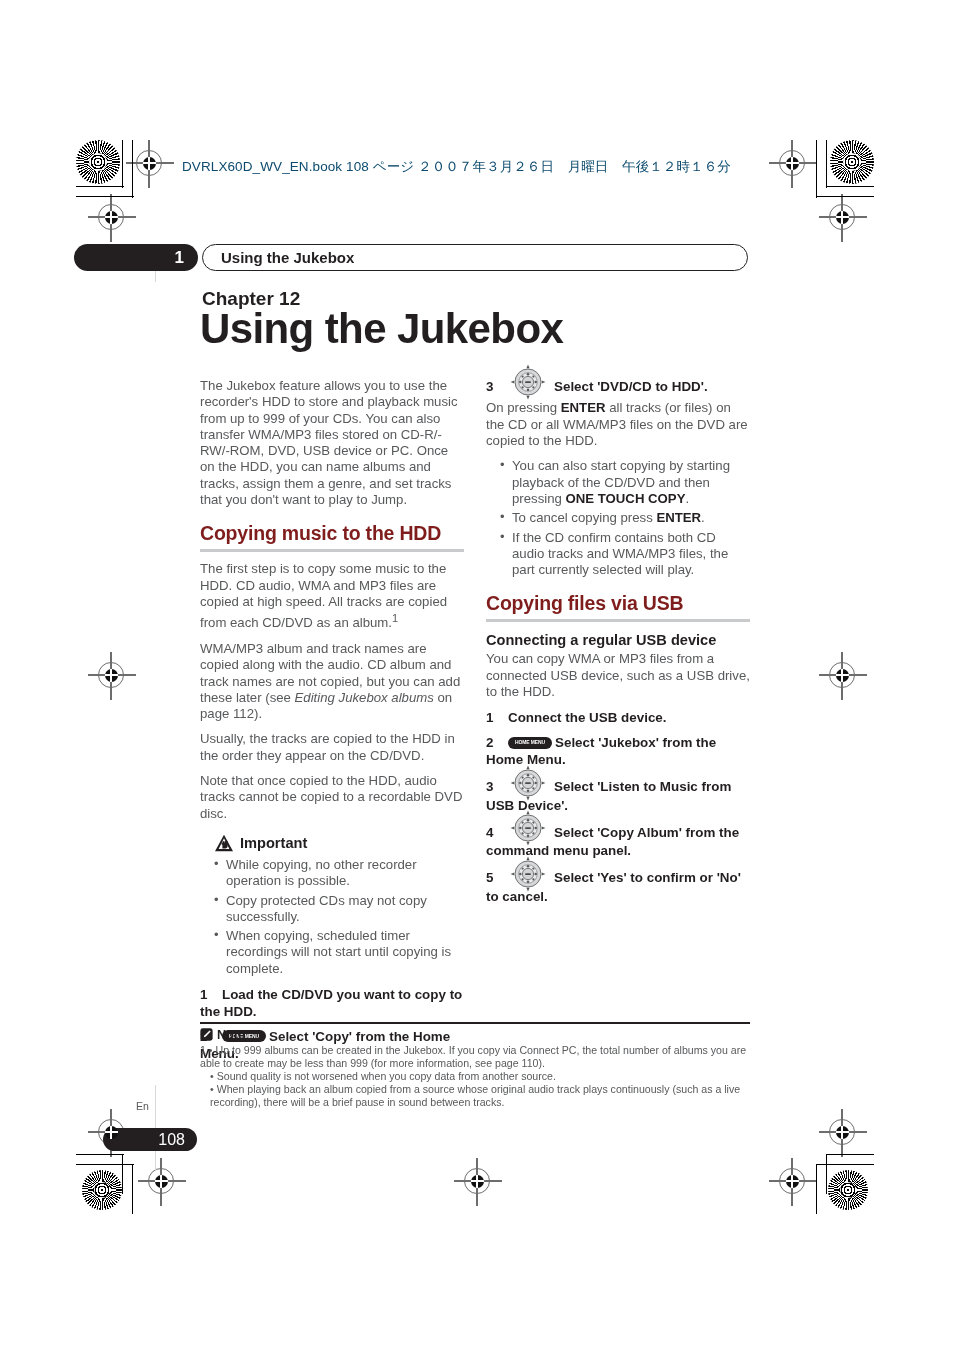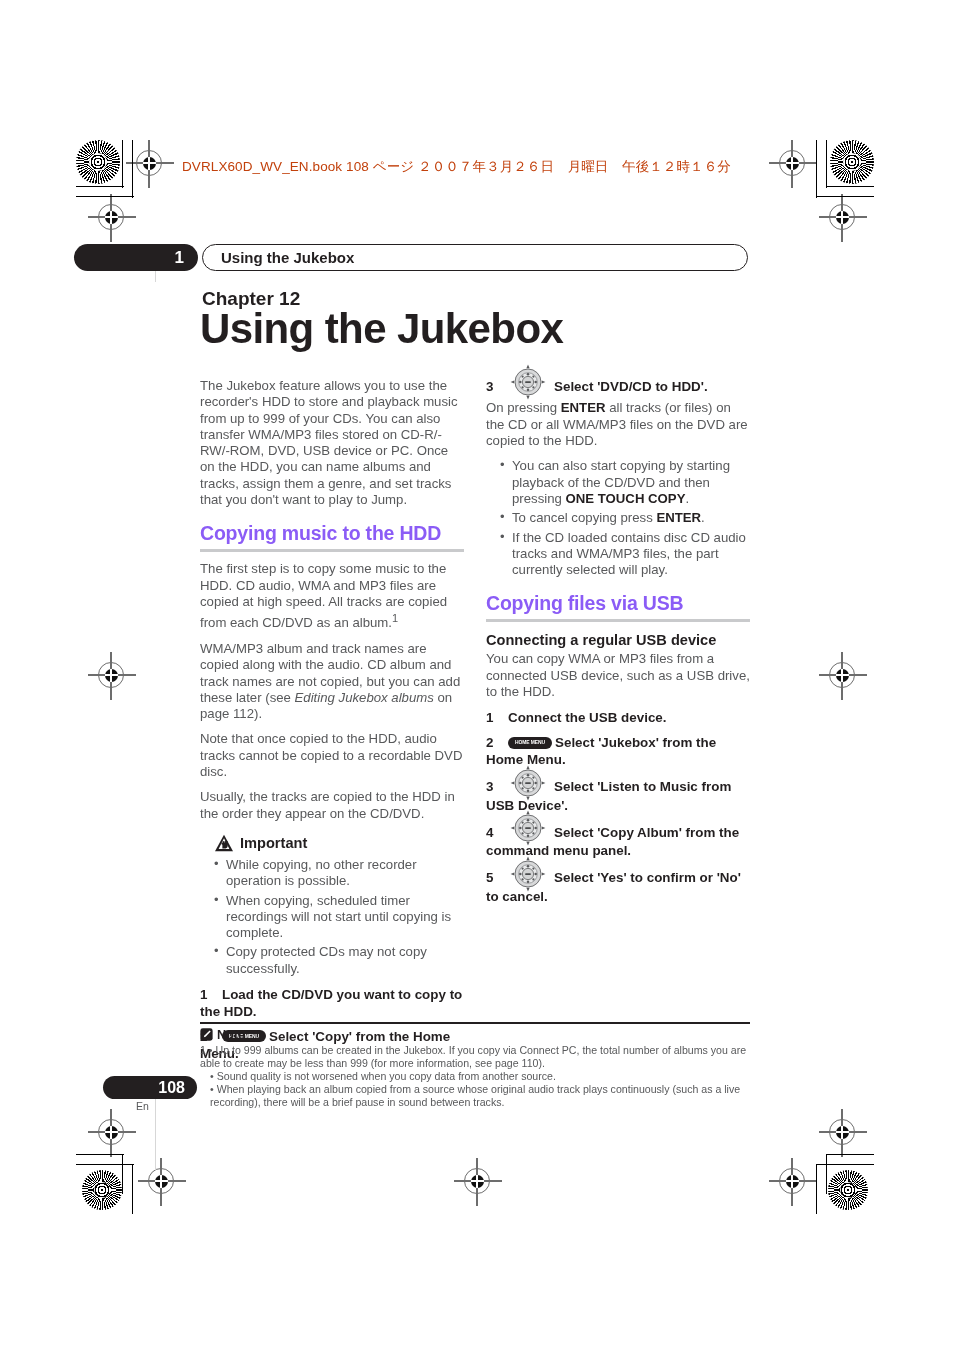--- a/index.html
+++ b/index.html
@@ -78,21 +78,21 @@
       repeating-radial-gradient(circle, #000 0 1.5px, #fff 1.5px 3px);
   }
 
   
   .doc-header {
     position: absolute;
     left: 182px;
     top: 158px;
     font-family: "Liberation Sans", sans-serif;
     font-size: 13.5px;
-    color: #c2410c;
+    color: #0c4a6e;
     white-space: nowrap;
     letter-spacing: 0.1px;
   }
 
   
   .chapter-tab {
     position: absolute;
     left: 74px;
     top: 244px;
     width: 124px;
@@ -154,21 +154,21 @@
   .col.right { left: 486px; top: 378px; }
 
   .col p {
     margin: 0 0 9px 0;
     color: #58595b;
   }
 
   h2.sec {
     font-size: 19.5px;
     font-weight: bold;
-    color: #8b5cf6;
+    color: #7f1d1d;
     margin: 14px 0 0 0;
     padding: 0 0 4px 0;
     line-height: 23px;
     letter-spacing: -0.2px;
   }
   h2.sec + .rule {
     height: 3px;
     background: #c9cacc;
     margin: 0 0 9px 0;
   }
@@ -298,28 +298,28 @@
     font-size: 10.6px;
     line-height: 13.2px;
     color: #58595b;
     padding-left: 10px;
   }
 
   
   .pagenum {
     position: absolute;
     left: 103px;
-    top: 1076px;
+    top: 1128px;
     width: 94px;
     height: 23px;
     background: #231f20;
     border-radius: 12px;
     color: #fff;
     font-size: 16px;
-    font-weight: bold;
+    font-weight: normal;
     text-align: right;
     line-height: 23px;
     padding-right: 12px;
     box-sizing: border-box;
   }
   .pagelang {
     position: absolute;
     left: 103px;
     top: 1100px;
     width: 94px;
@@ -459,40 +459,40 @@
     <div class="rule"></div>
 
     <p>
       <span>The first step is to copy some music to the HDD. CD audio, WMA and MP3 files are copied at high speed. All tracks are copied from each CD/DVD as an album.</span><sup>1</sup>
     </p>
 
     <p>
       <span>WMA/MP3 album and track names are copied along with the audio. CD album and track names are not copied, but you can add these later (see </span><em>Editing Jukebox albums</em><span> on page 112).</span>
     </p>
 
+    <p>Usually, the tracks are copied to the HDD in the order they appear on the CD/DVD.</p>
     <p>Note that once copied to the HDD, audio tracks cannot be copied to a recordable DVD disc.</p>
-    <p>Usually, the tracks are copied to the HDD in the order they appear on the CD/DVD.</p>
 
     <div class="important-head">
       <svg class="warn-tri" viewBox="0 0 24 22">
         <path d="M12 1 L23 21 L1 21 Z" fill="#231f20"></path>
         <path d="M12 5.2 L18.6 18.4 L5.4 18.4 Z" fill="#ffffff"></path>
         <path d="M10 17.6 L10 13.2 C9.2 13.0 8.7 12.4 8.8 11.7 C8.9 11.0 9.5 10.7 10.2 10.9
                  L10.2 9.5 C10.2 8.9 10.6 8.5 11.1 8.5 C11.6 8.5 12.0 8.9 12.0 9.5
                  L12.0 10.4 L12.6 10.4 L12.6 9.2 C12.6 8.6 13.0 8.2 13.5 8.2 C14.0 8.2 14.4 8.6 14.4 9.2
                  L14.4 10.5 L14.9 10.5 L14.9 9.7 C14.9 9.1 15.3 8.7 15.8 8.7 C16.3 8.7 16.6 9.1 16.6 9.7
                  L16.6 14.2 C16.6 16.1 15.6 17.6 14.0 17.6 Z" fill="#231f20"></path>
       </svg>
       <span class="label">Important</span>
     </div>
 
     <ul class="bullets">
       <li>While copying, no other recorder operation is possible.</li>
+      <li>Copy protected CDs may not copy successfully.</li>
       <li>When copying, scheduled timer recordings will not start until copying is complete.</li>
-      <li>Copy protected CDs may not copy successfully.</li>
     </ul>
 
     <div class="step">
       <span class="num">1</span><span>Load the CD/DVD you want to copy to the HDD.</span>
     </div>
 
     <div class="step">
       <span class="num">2</span><span class="homemenu-icon"><span>HOME MENU</span></span><span>Select 'Copy' from the Home Menu.</span>
     </div>
 
@@ -523,21 +523,21 @@
       </span><span>Select 'DVD/CD to HDD'.</span>
     </div>
 
     <p>
       <span>On pressing </span><strong>ENTER</strong><span> all tracks (or files) on the CD or all WMA/MP3 files on the DVD are copied to the HDD.</span>
     </p>
 
     <ul class="bullets">
       <li><span>You can also start copying by starting playback of the CD/DVD and then pressing </span><strong>ONE TOUCH COPY</strong><span>.</span></li>
       <li><span>To cancel copying press </span><strong>ENTER</strong><span>.</span></li>
-      <li>If the CD loaded contains disc CD audio tracks and WMA/MP3 files, the part currently selected will play.</li>
+      <li>If the CD confirm contains both CD audio tracks and WMA/MP3 files, the part currently selected will play.</li>
     </ul>
 
     <h2 class="sec">Copying files via USB</h2>
     <div class="rule"></div>
 
     <h3 class="subsec">Connecting a regular USB device</h3>
     <p>You can copy WMA or MP3 files from a connected USB device, such as a USB drive, to the HDD.</p>
 
     <div class="step">
       <span class="num">1</span><span>Connect the USB device.</span>

